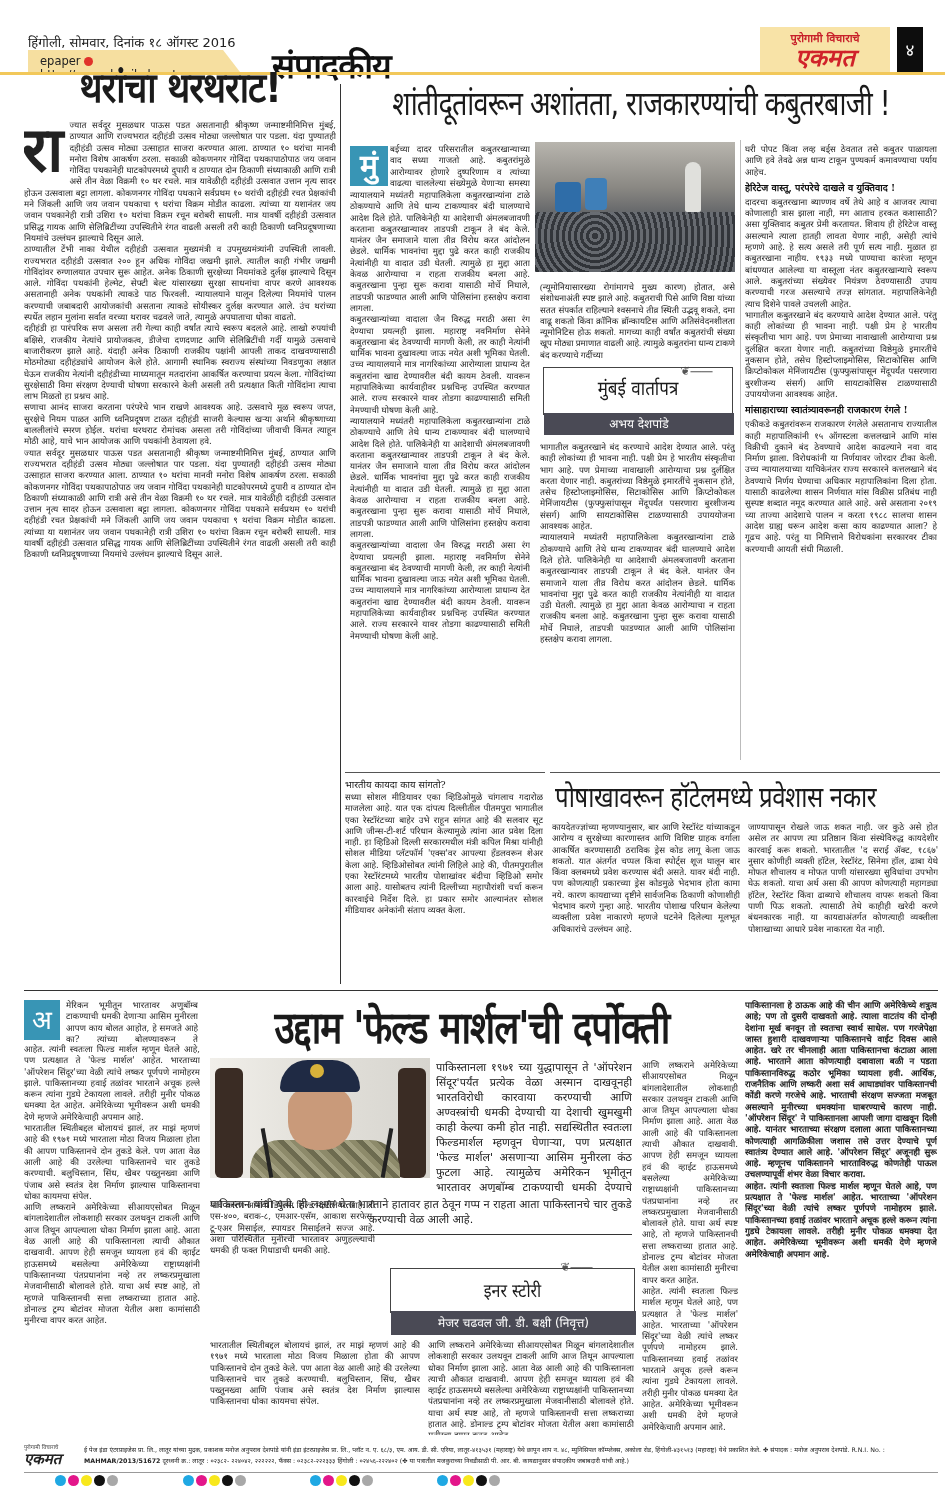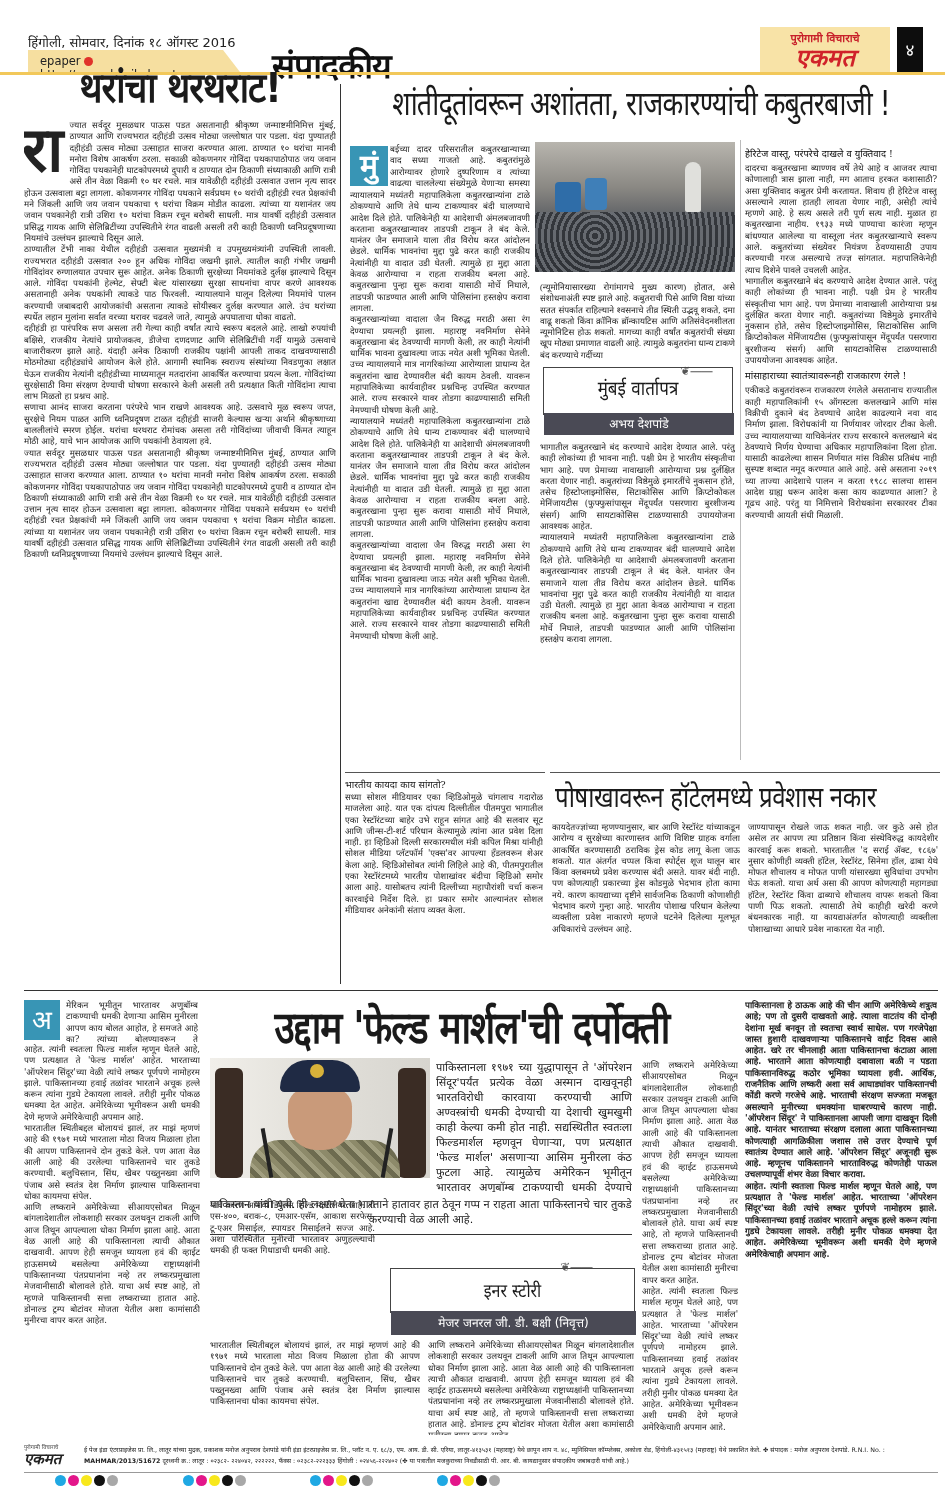--- a/index.html
+++ b/index.html
@@ -34,21 +34,21 @@
   .photo-pigeons .blue2 { position: absolute; left: 50px; top: 36px; width: 22px; height: 32px; background: #3f7fb8; border-radius: 4px; }
   .photo-pigeons .person { position: absolute; left: 150px; top: 20px; width: 16px; height: 50px; background: #e0e0dc; border-radius: 8px 8px 2px 2px; }
   .photo-pigeons .flock { position: absolute; left: 0; top: 70px; width: 200px; height: 60px;
     background: repeating-radial-gradient(circle at 30% 40%, #2d3035 0 3px, #6a6e74 3px 6px); opacity: 0.85; }
 
   .col { position: absolute; }
   .m-col1 { left: 390px; top: 144px; width: 140px; }
   .m-col1b { left: 350px; top: 190px; width: 180px; }
   .m-col2 { left: 540px; top: 282px; width: 195px; font-family: Liberation Serif, serif; }
   .m-col3 { left: 745px; top: 144px; width: 192px; }
-  .subhead { font-family: "DejaVu Serif", serif; font-weight: normal; font-size: 9.5px; margin: 3px 0; color: #111; }
+  .subhead { font-family: "DejaVu Serif", serif; font-weight: bold; font-size: 9.5px; margin: 3px 0; color: #111; }
 
   .boxed-col { position: absolute; left: 543px; top: 367px; width: 190px; height: 48px; border: 1px solid #444; border-bottom: none; }
   .boxed-col .bt { text-align: center; font-size: 17px; margin-top: 8px; transform: scaleY(1.15); }
   .boxed-col .ba { position: absolute; left: 0; bottom: -20px; width: 190px; height: 22px; background: #4a4a55; color: #fff; text-align: center; font-size: 12px; line-height: 22px; }
   .vine { position: absolute; color: #555; font-size: 12px; }
 
   .hotel-head { position: absolute; left: 555px; top: 779px; width: 380px; font-size: 24px; text-align: left; transform: scaleY(1.2); letter-spacing: -0.5px; }
   .hotel-rule { position: absolute; left: 550px; top: 772px; width: 390px; height: 1px; background: #555; }
   .law-rule { position: absolute; left: 345px; top: 772px; width: 200px; height: 1px; background: #555; }
   .law-sub { position: absolute; left: 345px; top: 778px; font-family: "DejaVu Serif", serif; font-size: 9.5px; }
@@ -147,20 +147,21 @@
 <div class="vine" style="left:680px;top:362px;">❦⸺</div>
 <div class="boxed-col">
   <div class="bt">मुंबई वार्तापत्र</div>
   <div class="ba">अभय देशपांडे</div>
 </div>
 <div class="col body-text text-block" style="left:540px;top:442px;width:195px;height:320px;">
   <p>भागातील कबुतरखाने बंद करण्याचे आदेश देण्यात आले. परंतु काही लोकांच्या ही भावना नाही. पक्षी प्रेम हे भारतीय संस्कृतीचा भाग आहे. पण प्रेमाच्या नावाखाली आरोग्याचा प्रश्न दुर्लक्षित करता येणार नाही. कबुतरांच्या विष्ठेमुळे इमारतींचे नुकसान होते, तसेच हिस्टोप्लाझ्मोसिस, सिटाकोसिस आणि क्रिप्टोकोकल मेनिंजायटीस (फुफ्फुसांपासून मेंदूपर्यंत पसरणारा बुरशीजन्य संसर्ग) आणि सायटाकोसिस टाळण्यासाठी उपाययोजना आवश्यक आहेत.</p>
   <p>न्यायालयाने मध्यंतरी महापालिकेला कबुतरखान्यांना टाळे ठोकण्याचे आणि तेथे धान्य टाकण्यावर बंदी घालण्याचे आदेश दिले होते. पालिकेनेही या आदेशाची अंमलबजावणी करताना कबुतरखान्यावर ताडपत्री टाकून ते बंद केले. यानंतर जैन समाजाने याला तीव्र विरोध करत आंदोलन छेडले. धार्मिक भावनांचा मुद्दा पुढे करत काही राजकीय नेत्यांनीही या वादात उडी घेतली. त्यामुळे हा मुद्दा आता केवळ आरोग्याचा न राहता राजकीय बनला आहे. कबुतरखाना पुन्हा सुरू करावा यासाठी मोर्चे निघाले, ताडपत्री फाडण्यात आली आणि पोलिसांना हस्तक्षेप करावा लागला.</p>
 </div>
 <div class="col m-col3 text-block" style="height:620px;">
+  <div class="body-text">घरी पोपट किंवा लव्ह बर्ड्स ठेवतात तसे कबुतर पाळायला आणि हवे तेवढे अन्न धान्य टाकून पुण्यकर्म कमावण्याचा पर्याय आहेच.</div>
   <div class="subhead">हेरिटेज वास्तू, परंपरेचे दाखले व युक्तिवाद !</div>
   <div class="body-text">दादरचा कबुतरखाना ब्याण्णव वर्षे तेथे आहे व आजवर त्याचा कोणालाही त्रास झाला नाही, मग आताच हरकत कशासाठी? असा युक्तिवाद कबुतर प्रेमी करतायत. शिवाय ही हेरिटेज वास्तू असल्याने त्याला हातही लावता येणार नाही, असेही त्यांचे म्हणणे आहे. हे सत्य असले तरी पूर्ण सत्य नाही. मुळात हा कबुतरखाना नाहीय. १९३३ मध्ये पाण्याचा कारंजा म्हणून बांधण्यात आलेल्या या वास्तूला नंतर कबुतरखान्याचे स्वरूप आले. कबुतरांच्या संख्येवर नियंत्रण ठेवण्यासाठी उपाय करण्याची गरज असल्याचे तज्ज्ञ सांगतात. महापालिकेनेही त्याच दिशेने पावले उचलली आहेत.</div>
   <div class="body-text">भागातील कबुतरखाने बंद करण्याचे आदेश देण्यात आले. परंतु काही लोकांच्या ही भावना नाही. पक्षी प्रेम हे भारतीय संस्कृतीचा भाग आहे. पण प्रेमाच्या नावाखाली आरोग्याचा प्रश्न दुर्लक्षित करता येणार नाही. कबुतरांच्या विष्ठेमुळे इमारतींचे नुकसान होते, तसेच हिस्टोप्लाझ्मोसिस, सिटाकोसिस आणि क्रिप्टोकोकल मेनिंजायटीस (फुफ्फुसांपासून मेंदूपर्यंत पसरणारा बुरशीजन्य संसर्ग) आणि सायटाकोसिस टाळण्यासाठी उपाययोजना आवश्यक आहेत.</div>
   <div class="subhead">मांसाहाराच्या स्वातंत्र्यावरूनही राजकारण रंगले !</div>
   <div class="body-text">एकीकडे कबुतरांवरून राजकारण रंगलेले असतानाच राज्यातील काही महापालिकांनी १५ ऑगस्टला कत्तलखाने आणि मांस विक्रीची दुकाने बंद ठेवण्याचे आदेश काढल्याने नवा वाद निर्माण झाला. विरोधकांनी या निर्णयावर जोरदार टीका केली. उच्च न्यायालयाच्या याचिकेनंतर राज्य सरकारने कत्तलखाने बंद ठेवण्याचे निर्णय घेण्याचा अधिकार महापालिकांना दिला होता. यासाठी काढलेल्या शासन निर्णयात मांस विक्रीस प्रतिबंध नाही सुस्पष्ट शब्दात नमूद करण्यात आले आहे. असे असताना २०१९ च्या ताज्या आदेशाचे पालन न करता १९८८ सालचा शासन आदेश ग्राह्य धरून आदेश कसा काय काढण्यात आला? हे गूढच आहे. परंतु या निमित्ताने विरोधकांना सरकारवर टीका करण्याची आयती संधी मिळाली.</div>
 </div>
 
 <div class="law-rule"></div>
 <div class="law-sub">भारतीय कायदा काय सांगतो?</div>
 <div class="col body-text text-block h-col1" style="height:192px;">सध्या सोशल मीडियावर एका व्हिडिओमुळे चांगलाच गदारोळ माजलेला आहे. यात एक दांपत्य दिल्लीतील पीतमपुरा भागातील एका रेस्टॉरंटच्या बाहेर उभे राहून सांगत आहे की सलवार सूट आणि जीन्स-टी-शर्ट परिधान केल्यामुळे त्यांना आत प्रवेश दिला नाही. हा व्हिडिओ दिल्ली सरकारमधील मंत्री कपिल मिश्रा यांनीही सोशल मीडिया प्लॅटफॉर्म 'एक्स'वर आपल्या हँडलवरून शेअर केला आहे. व्हिडिओसोबत त्यांनी लिहिले आहे की, पीतमपुरातील एका रेस्टॉरंटमध्ये भारतीय पोशाखांवर बंदीचा व्हिडिओ समोर आला आहे. यासोबतच त्यांनी दिल्लीच्या महापौरांशी चर्चा करून कारवाईचे निर्देश दिले. हा प्रकार समोर आल्यानंतर सोशल मीडियावर अनेकांनी संताप व्यक्त केला.</div>
@@ -189,21 +190,21 @@
   <div class="mic1"></div>
   <div class="mic2"></div>
 </div>
 <div class="pull-quote" style="height:132px;overflow:hidden;">पाकिस्तानला १९७१ च्या युद्धापासून ते 'ऑपरेशन सिंदूर'पर्यंत प्रत्येक वेळा अस्मान दाखवूनही भारतविरोधी कारवाया करण्याची आणि अण्वस्त्रांची धमकी देण्याची या देशाची खुमखुमी काही केल्या कमी होत नाही. सद्यस्थितीत स्वतःला फिल्डमार्शल म्हणवून घेणाऱ्या, पण प्रत्यक्षात 'फेल्ड मार्शल' असणाऱ्या आसिम मुनीरला कंठ फुटला आहे. त्यामुळेच अमेरिकन भूमीतून भारतावर अणुबॉम्ब टाकण्याची धमकी देण्याचे साहस त्याने दाखवले. याचे कारण अमेरिका-चीन-</div>
 <div class="pull-quote-wide">पाकिस्तान यांची युती. ही लक्षात घेता भारताने हातावर हात ठेवून गप्प न राहता आता पाकिस्तानचे चार तुकडे करण्याची वेळ आली आहे.</div>
 <div class="pull-rule"></div>
 <div class="col body-text text-block b-col2" style="height:95px;">याचे कारण आमची डिफेन्स शिल्ड मल्टीलेयर आहे. ती एस-४००, बराक-८, एमआर-एसॅम, आकाश सरफेस-टू-एअर मिसाईल, स्पायडर मिसाईलने सज्ज आहे. अशा परिस्थितीत मुनीरची भारतावर अणुहल्ल्याची धमकी ही फक्त गिधाडाची धमकी आहे.</div>
 <div class="vine" style="left:560px;top:1258px;">❦⸺</div>
 <div class="inner-box">
   <div class="it">इनर स्टोरी</div>
-  <div class="ia">मेजर जनरल जी. डी. बक्षी (निवृत्त)</div>
+  <div class="ia">मेजर चढवल जी. डी. बक्षी (निवृत्त)</div>
 </div>
 <div class="col body-text text-block b-col2b" style="height:95px;">भारतातील स्थितीबद्दल बोलायचं झालं, तर माझं म्हणणं आहे की १९७१ मध्ये भारताला मोठा विजय मिळाला होता की आपण पाकिस्तानचे दोन तुकडे केले. पण आता वेळ आली आहे की उरलेल्या पाकिस्तानचे चार तुकडे करण्याची. बलुचिस्तान, सिंध, खैबर पख्तुनख्वा आणि पंजाब असे स्वतंत्र देश निर्माण झाल्यास पाकिस्तानचा धोका कायमचा संपेल.</div>
 <div class="col body-text text-block b-col3b" style="height:95px;">आणि लष्कराने अमेरिकेच्या सीआयएसोबत मिळून बांगलादेशातील लोकशाही सरकार उलथवून टाकली आणि आज तिथून आपल्याला धोका निर्माण झाला आहे. आता वेळ आली आहे की पाकिस्तानला त्याची औकात दाखवावी. आपण हेही समजून घ्यायला हवं की व्हाईट हाऊसमध्ये बसलेल्या अमेरिकेच्या राष्ट्राध्यक्षांनी पाकिस्तानच्या पंतप्रधानांना नव्हे तर लष्करप्रमुखाला मेजवानीसाठी बोलावले होते. याचा अर्थ स्पष्ट आहे, तो म्हणजे पाकिस्तानची सत्ता लष्कराच्या हातात आहे. डोनाल्ड ट्रम्प बोटांवर मोजता येतील अशा कामांसाठी मुनीरचा वापर करत आहेत.</div>
 <div class="col body-text text-block b-col3" style="left:642px;top:1060px;width:96px;height:370px;">
   <p>आणि लष्कराने अमेरिकेच्या सीआयएसोबत मिळून बांगलादेशातील लोकशाही सरकार उलथवून टाकली आणि आज तिथून आपल्याला धोका निर्माण झाला आहे. आता वेळ आली आहे की पाकिस्तानला त्याची औकात दाखवावी. आपण हेही समजून घ्यायला हवं की व्हाईट हाऊसमध्ये बसलेल्या अमेरिकेच्या राष्ट्राध्यक्षांनी पाकिस्तानच्या पंतप्रधानांना नव्हे तर लष्करप्रमुखाला मेजवानीसाठी बोलावले होते. याचा अर्थ स्पष्ट आहे, तो म्हणजे पाकिस्तानची सत्ता लष्कराच्या हातात आहे. डोनाल्ड ट्रम्प बोटांवर मोजता येतील अशा कामांसाठी मुनीरचा वापर करत आहेत.</p>
   <p>आहेत. त्यांनी स्वतःला फिल्ड मार्शल म्हणून घेतले आहे, पण प्रत्यक्षात ते 'फेल्ड मार्शल' आहेत. भारताच्या 'ऑपरेशन सिंदूर'च्या वेळी त्यांचे लष्कर पूर्णपणे नामोहरम झाले. पाकिस्तानच्या हवाई तळांवर भारताने अचूक हल्ले करून त्यांना गुडघे टेकायला लावले. तरीही मुनीर पोकळ धमक्या देत आहेत. अमेरिकेच्या भूमीवरून अशी धमकी देणे म्हणजे अमेरिकेचाही अपमान आहे.</p>
 </div>
 <div class="col body-text text-block b-col4" style="height:430px;">
   <p>पाकिस्तानला हे ठाऊक आहे की चीन आणि अमेरिकेच्ये शत्रुत्व आहे; पण तो दुसरी दाखवतो आहे. त्याला वाटतंय की दोन्ही देशांना मूर्ख बनवून तो स्वतःचा स्वार्थ साधेल. पण गरजेपेक्षा जास्त हुशारी दाखवणाऱ्या पाकिस्तानचे वाईट दिवस आले आहेत. खरे तर चीनलाही आता पाकिस्तानचा कंटाळा आला आहे. भारताने आता कोणत्याही दबावाला बळी न पडता पाकिस्तानविरुद्ध कठोर भूमिका घ्यायला हवी. आर्थिक, राजनैतिक आणि लष्करी अशा सर्व आघाड्यांवर पाकिस्तानची कोंडी करणे गरजेचे आहे. भारताची संरक्षण सज्जता मजबूत असल्याने मुनीरच्या धमक्यांना घाबरण्याचे कारण नाही. 'ऑपरेशन सिंदूर' ने पाकिस्तानला आपली जागा दाखवून दिली आहे. यानंतर भारताच्या संरक्षण दलाला आता पाकिस्तानच्या कोणत्याही आगळिकीला जशास तसे उत्तर देण्याचे पूर्ण स्वातंत्र्य देण्यात आले आहे. 'ऑपरेशन सिंदूर' अजूनही सुरू आहे. म्हणूनच पाकिस्तानने भारताविरुद्ध कोणतेही पाऊल उचलण्यापूर्वी शंभर वेळा विचार करावा.</p>
   <p>आहेत. त्यांनी स्वतःला फिल्ड मार्शल म्हणून घेतले आहे, पण प्रत्यक्षात ते 'फेल्ड मार्शल' आहेत. भारताच्या 'ऑपरेशन सिंदूर'च्या वेळी त्यांचे लष्कर पूर्णपणे नामोहरम झाले. पाकिस्तानच्या हवाई तळांवर भारताने अचूक हल्ले करून त्यांना गुडघे टेकायला लावले. तरीही मुनीर पोकळ धमक्या देत आहेत. अमेरिकेच्या भूमीवरून अशी धमकी देणे म्हणजे अमेरिकेचाही अपमान आहे.</p>

